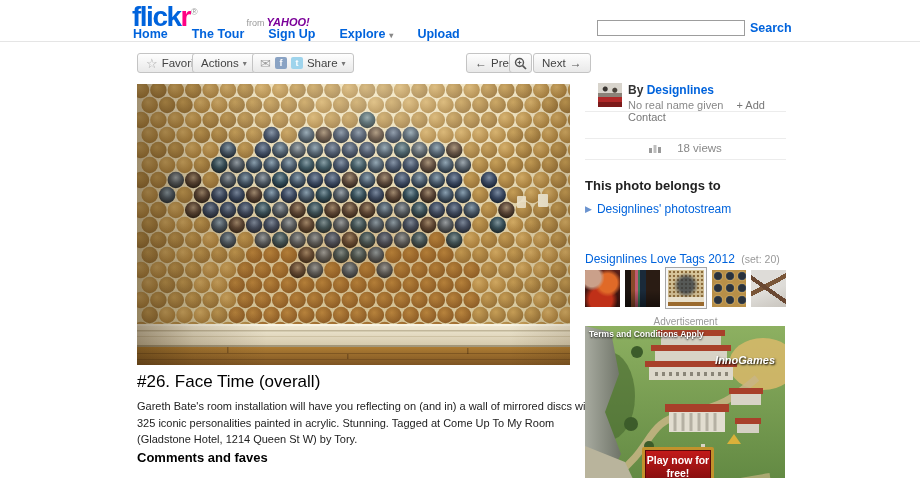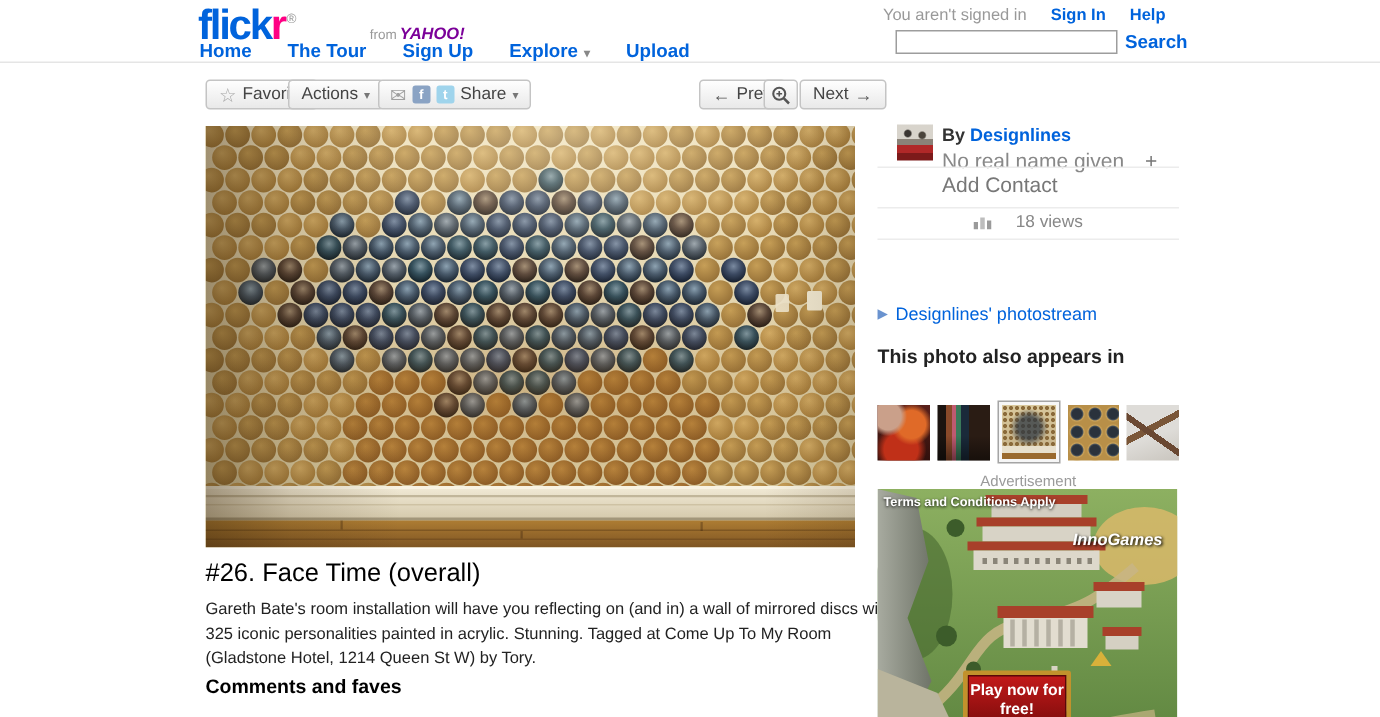--- a/index.html
+++ b/index.html
@@ -59,21 +59,21 @@
   #sidebar { position:absolute; left:585px; top:83px; width:201px; height:400px; }
   .sb-div { position:absolute; left:0; width:201px; border-top:1px solid #ececec; }
   #owner-row { position:absolute; left:13px; top:0; display:flex; gap:6px; }
   #avatar { width:24px; height:24px; flex:0 0 24px; cursor:pointer;
     background:
       radial-gradient(circle at 30% 25%, #3a3632 0 2px, rgba(0,0,0,0) 3px),
       radial-gradient(circle at 70% 30%, #4a443c 0 2px, rgba(0,0,0,0) 3px),
       linear-gradient(#d8d4cc 0 40%, #8a8278 40% 58%, #b02828 58% 80%, #7c1a1a 80% 100%); }
   .owner-line1 { font-size:12px; color:#333; font-weight:bold; }
   .owner-name { color:#0063dc; font-weight:bold; }
-  .owner-line2 { font-size:14px; color:#888; margin-top:2px; }
+  .owner-line2 { font-size:11px; color:#888; margin-top:2px; }
   .add-contact { color:#777; margin-left:10px; cursor:pointer; }
   #taken-info { position:absolute; left:0; top:32px; width:200px; font-size:11.5px; line-height:1.4; color:#444; }
   #views-row { position:absolute; left:0; top:59px; width:201px; display:flex; justify-content:center; align-items:center; gap:16px; font-size:11.5px; color:#888; }
   .sb-heading { position:absolute; left:0; font-size:13px; font-weight:bold; color:#222; }
   #stream-row { position:absolute; left:0; top:119px; font-size:12px; display:flex; align-items:center; gap:5px; }
   .stream-arrow { color:#6a93cf; font-size:9px; }
   .sb-link { color:#0063dc; font-size:12px; }
   #set-row { position:absolute; left:0; top:169px; font-size:12px; }
   .set-count { font-size:10.5px; color:#999; margin-left:3px; }
   #thumbs-row { position:absolute; left:0; top:182px; width:201px; height:46px; display:flex; gap:5px; align-items:center; }
@@ -126,25 +126,20 @@
       <span class="lg-from">from</span>
       <span class="lg-yahoo">YAHOO!</span>
     </div>
     <nav id="main-nav">
       <a class="nav-link">Home</a>
       <a class="nav-link">The Tour</a>
       <a class="nav-link">Sign Up</a>
       <a class="nav-link"><span>Explore</span><span class="caret">▾</span></a>
       <a class="nav-link">Upload</a>
     </nav>
-    <div id="signin-row">
-      <span class="signin-status">You aren't signed in</span>
-      <a class="hdr-link">Sign In</a>
-      <a class="hdr-link">Help</a>
-    </div>
     <input id="search-input" value="" style="">
     <a id="search-btn">Search</a>
   </header>
 
   <div class="btn" id="btn-fav">
     <span class="star">☆</span>
     <span>Favorite</span>
   </div>
   <div class="btn" id="btn-actions">
     <span>Actions</span>
@@ -723,25 +718,29 @@
     <div class="sb-div" style="top:55px"></div>
     <div id="views-row">
       <svg width="12" height="10" viewBox="0 0 12 10">
         <rect x="0" y="5" width="3" height="5" fill="#9a9a9a"></rect>
         <rect x="4.5" y="2" width="3" height="8" fill="#bdbdbd"></rect>
         <rect x="9" y="4" width="3" height="6" fill="#9a9a9a"></rect>
       </svg>
       <span>18 views</span>
     </div>
     <div class="sb-div" style="top:76px"></div>
+    <h3 class="sb-heading" style="top:95px">This photo belongs to</h3>
     <div id="stream-row">
       <span class="stream-arrow">▶</span>
       <a class="sb-link">Designlines' photostream</a>
     </div>
-    <h3 class="sb-heading" style="top:147px">This photo also appears in</h3>
+    <div id="set-row">
+      <a class="sb-link">Designlines Love Tags 2012</a>
+      <span class="set-count">(set: 20)</span>
+    </div>
     <div id="thumbs-row">
       <div class="thumb t1"></div>
       <div class="thumb t2"></div>
       <div class="thumb-sel-frame">
         <div class="thumb t3"></div>
       </div>
       <div class="thumb t4"></div>
       <div class="thumb t5"></div>
     </div>
     <div id="ad-label">Advertisement</div>

